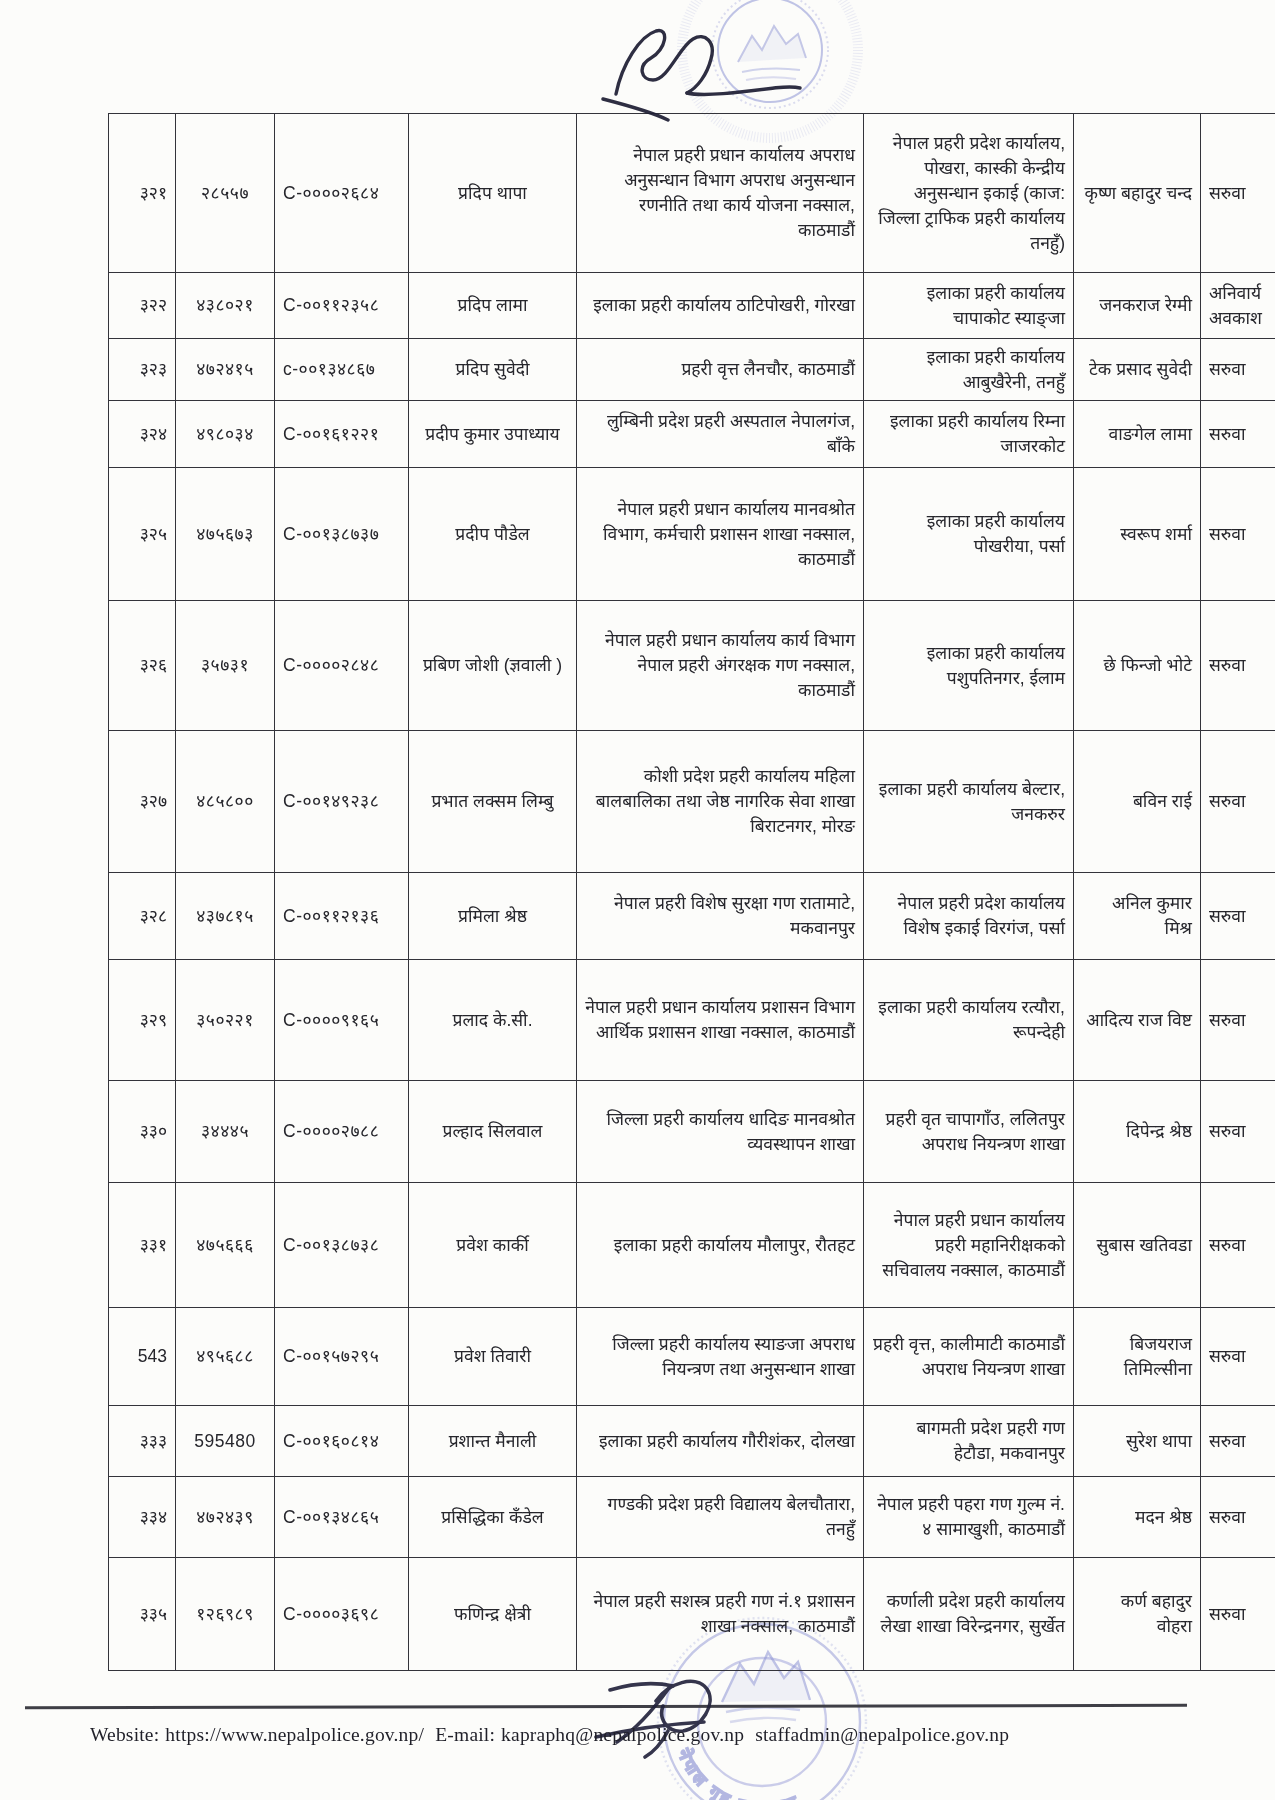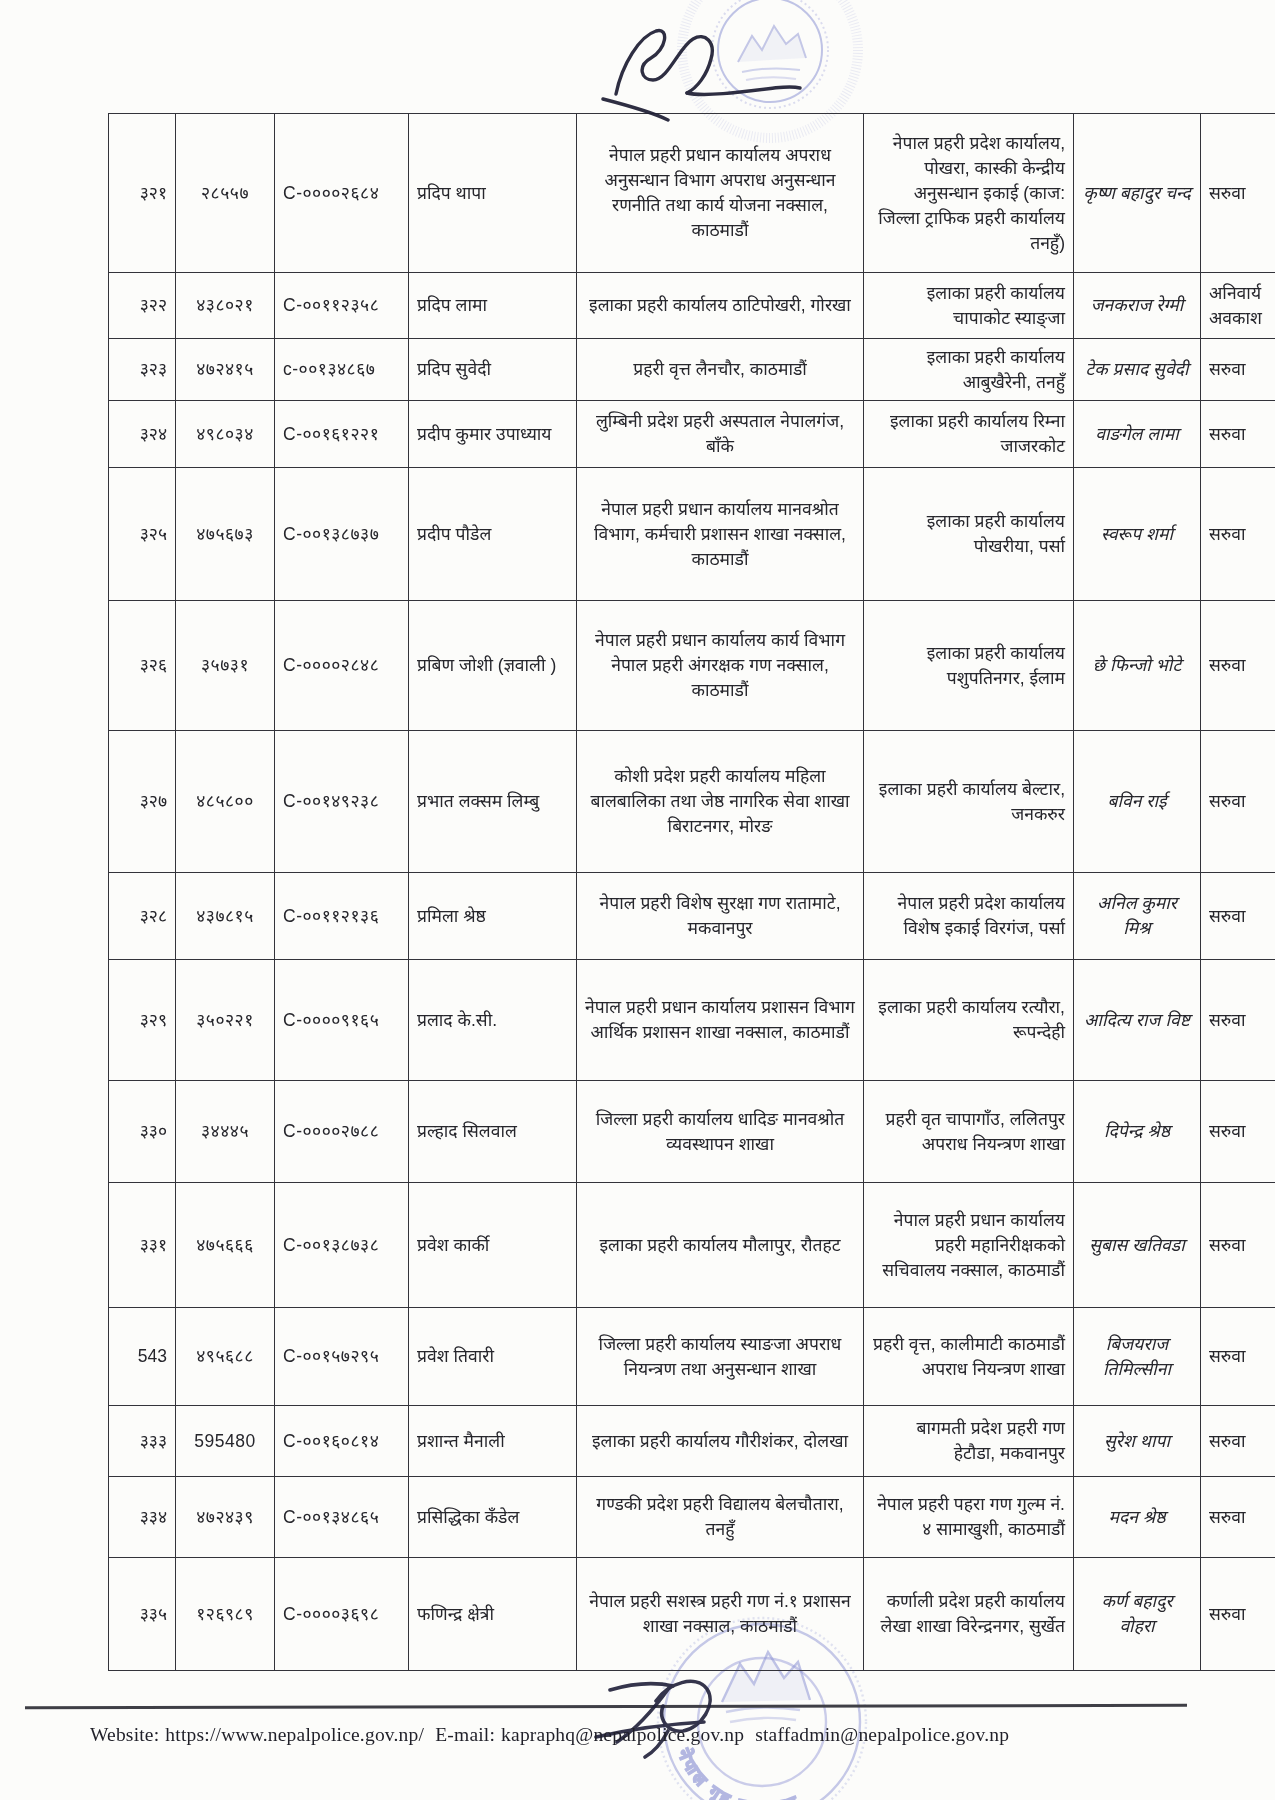--- a/index.html
+++ b/index.html
@@ -22,24 +22,24 @@
     padding:3px 8px;
     vertical-align:middle;
     font-size:17.5px;
     line-height:25px;
     word-wrap:break-word;
     background:transparent;
   }
   td.c0{width:50px;text-align:right;font-size:16px;}
   td.c1{width:82px;text-align:center;font-size:15px;letter-spacing:.5px;}
   td.c2{width:117px;text-align:left;font-size:14.5px;letter-spacing:.5px;}
-  td.c3{width:151px;text-align:left;}
-  td.c4{width:270px;text-align:center;padding-left:10px;}
+  td.c3{width:151px;text-align:center;}
+  td.c4{width:270px;text-align:right;padding-left:10px;}
   td.c5{width:193px;text-align:right;padding-left:10px;}
-  td.c6{width:110px;text-align:center;font-style:italic;}
+  td.c6{width:110px;text-align:right;}
   td.c7{width:71px;text-align:left;font-size:16px;padding-left:7px;padding-right:4px;}
   
   tr:nth-child(1){height:159px;}
   tr:nth-child(2){height:66px;}
   tr:nth-child(3){height:62px;}
   tr:nth-child(4){height:67px;}
   tr:nth-child(5){height:133px;}
   tr:nth-child(6){height:130px;}
   tr:nth-child(7){height:142px;}
   tr:nth-child(8){height:87px;}

